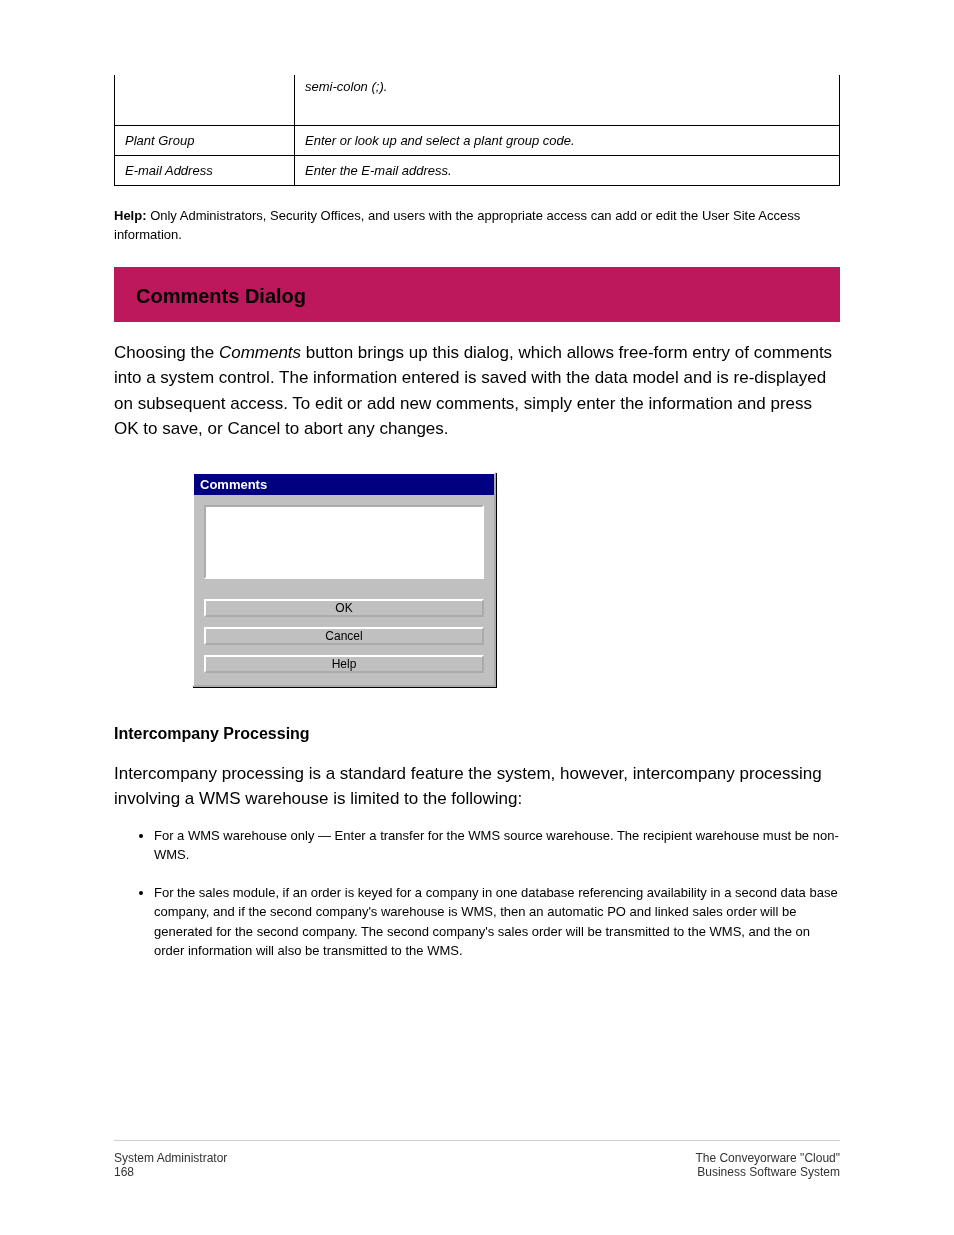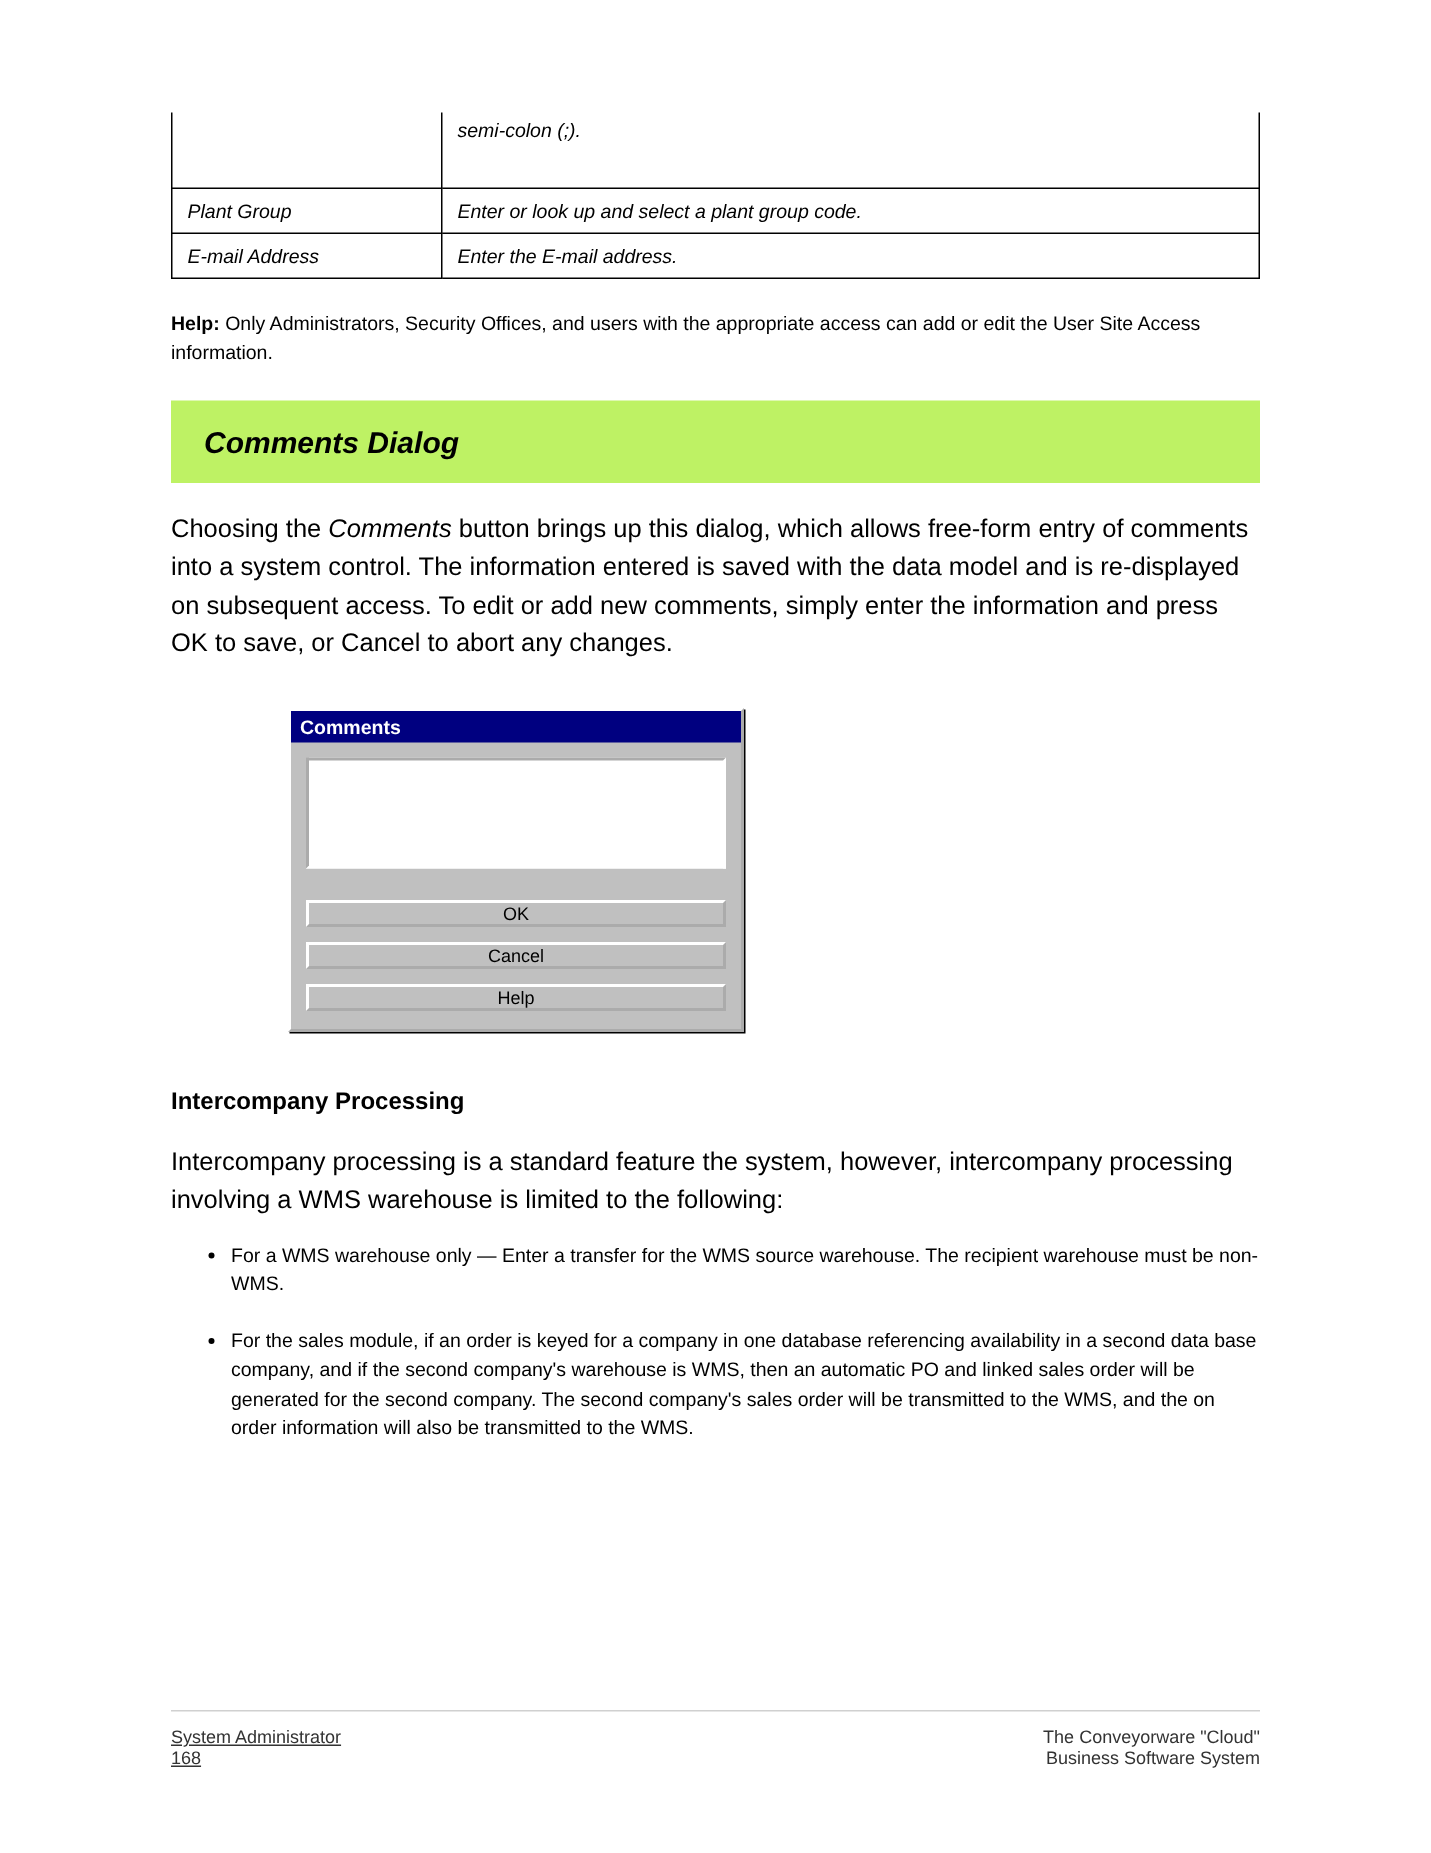--- a/index.html
+++ b/index.html
@@ -24,24 +24,23 @@
       font-size: 13px;
       height: 30px;
       vertical-align: middle;
     }
     .table-frag td:first-child { width: 180px; }
     .table-frag tr:first-child td { height: 50px; vertical-align: top; }
 
     .note { font-size: 13px; margin-top: 20px; line-height: 1.5; }
 
     .banner {
-      background: #bef264;
+      background: #be185d;
       padding: 18px 22px 14px 22px;
       margin-top: 22px;
-      font-style: italic;
     }
     .banner h2 { font-size: 20px; font-weight: bold; }
 
     .body-text { font-size: 17px; line-height: 1.5; margin-top: 18px; }
     .body-text .italic { font-style: italic; }
 
     .dialog-wrap { margin-top: 30px; margin-left: 78px; }
     .win-dialog {
       width: 304px;
       background: #c0c0c0;
@@ -93,21 +92,21 @@
       bottom: 56px;
       left: 114px;
       right: 114px;
       border-top: 1px solid #d0d0d0;
       padding-top: 10px;
       display: flex;
       justify-content: space-between;
       font-size: 12px;
       color: #333;
     }
-    .footer-left { text-align: left; text-decoration: underline; }
+    .footer-left { text-align: left; }
     .footer-right { text-align: right; }
   </style>
 </head>
 <body>
 
 <div class="page-content">
 
   <table class="table-frag">
     <tbody>
         <tr>

